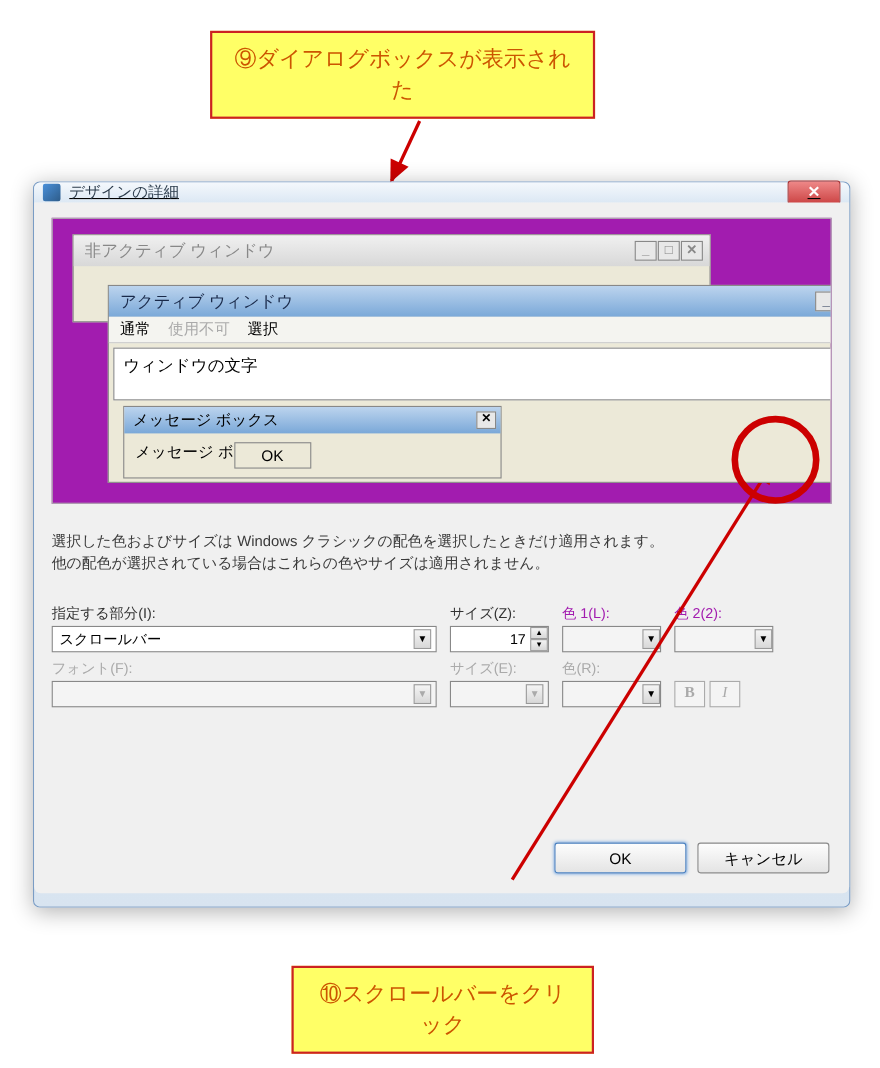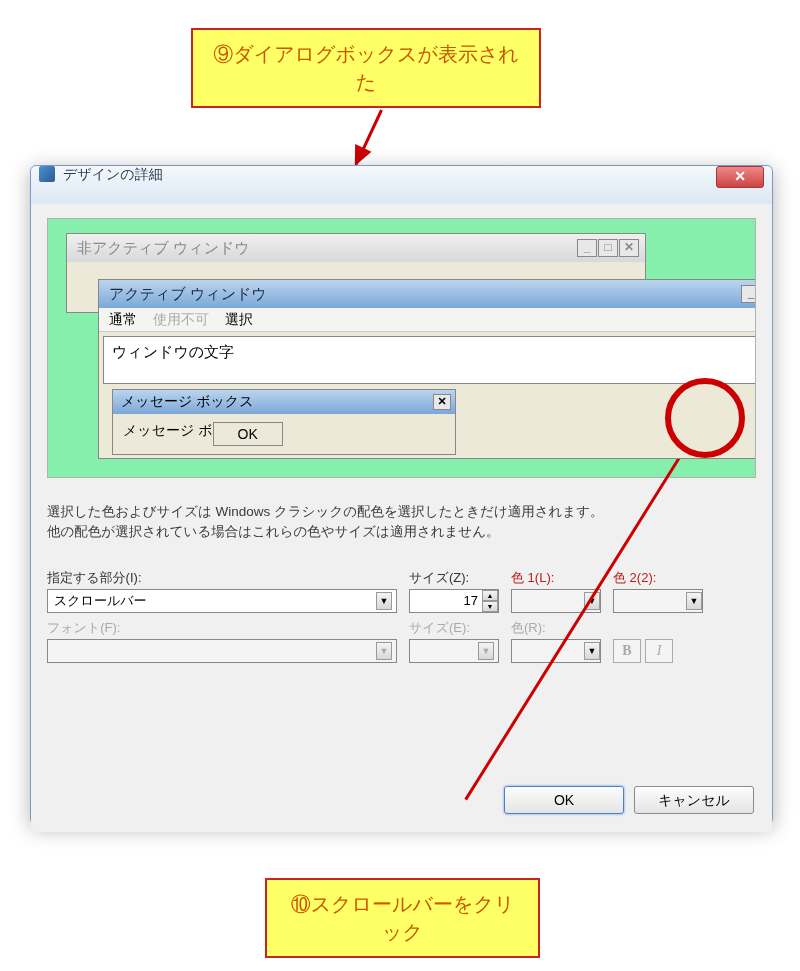--- a/index.html
+++ b/index.html
@@ -97,26 +97,27 @@
       top: 165px;
       left: 30px;
       width: 743px;
       height: 660px;
       background: linear-gradient(to bottom, #e8f0f8, #d8e4f0);
       border: 1px solid #7a9cc4;
       border-radius: 6px;
       box-shadow: 0 4px 20px rgba(0,0,0,0.3);
     }
     .titlebar {
-      height: 38px;
-      display: flex;
-      align-items: flex-start;
+      height: 18px;
+      display: flex;
+      align-items: center;
       padding: 0 8px;
       background: linear-gradient(to bottom, #f4f8fc, #dce8f4);
       border-radius: 6px 6px 0 0;
+      text-decoration: underline;
     }
     .app-icon {
       width: 16px; height: 16px;
       background: linear-gradient(135deg, #4a90d9, #2e5c8a);
       margin-right: 8px;
       border-radius: 2px;
     }
     .titlebar-text {
       flex: 1;
       font-size: 14px;
@@ -138,21 +139,21 @@
     .dialog-body {
       padding: 14px 16px;
       background: #f0f0f0;
       height: calc(100% - 30px);
       border-radius: 0 0 6px 6px;
       position: relative;
     }
 
     
     .preview-panel {
-      background: #86efac;
+      background: #a21caf;
       border: 1px solid #b0b0b0;
       height: 260px;
       padding: 14px 18px 0 18px;
       position: relative;
       overflow: hidden;
     }
 
     .fake-window {
       position: absolute;
       border: 1px solid #888;
@@ -290,21 +291,21 @@
       display: grid;
       grid-template-columns: 350px 90px 90px 90px;
       gap: 6px 12px;
       align-items: end;
     }
     .form-label {
       font-size: 13px;
       color: #333;
       margin-bottom: 2px;
     }
-    .form-label.disabled { color: #b91c1c; }
+    .form-label.disabled { color: #a21caf; }
     .form-row-2 .form-label { color: #aaa; }
 
     .dropdown {
       height: 24px;
       background: #fff;
       border: 1px solid #888;
       display: flex;
       align-items: center;
       padding: 0 4px 0 6px;
       font-size: 13px;

